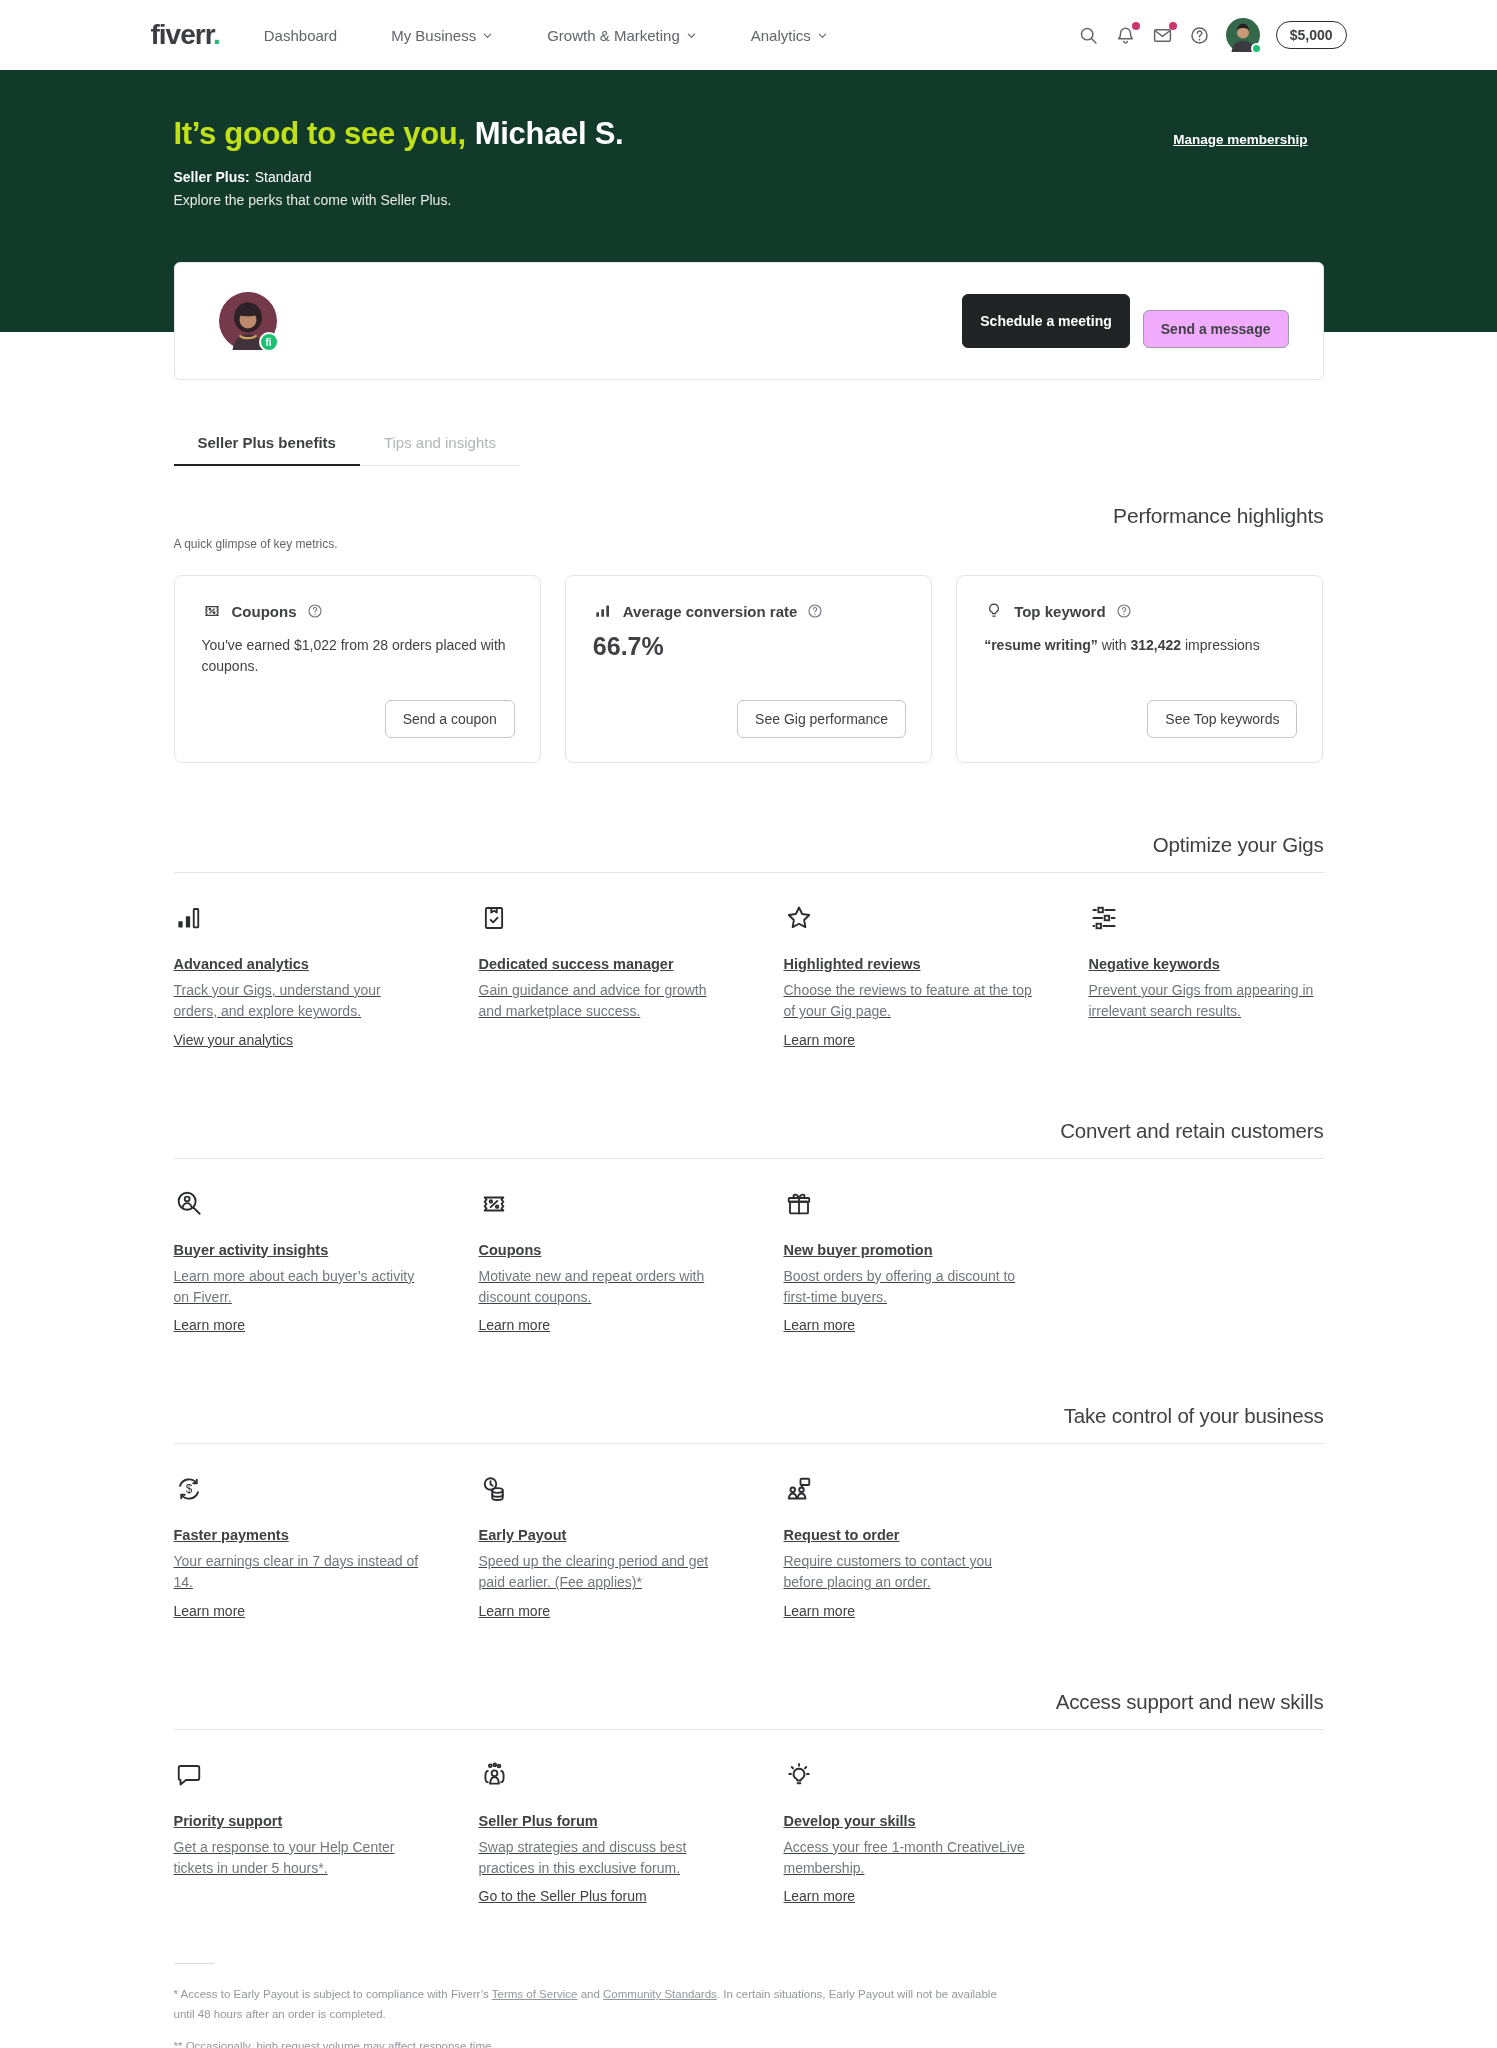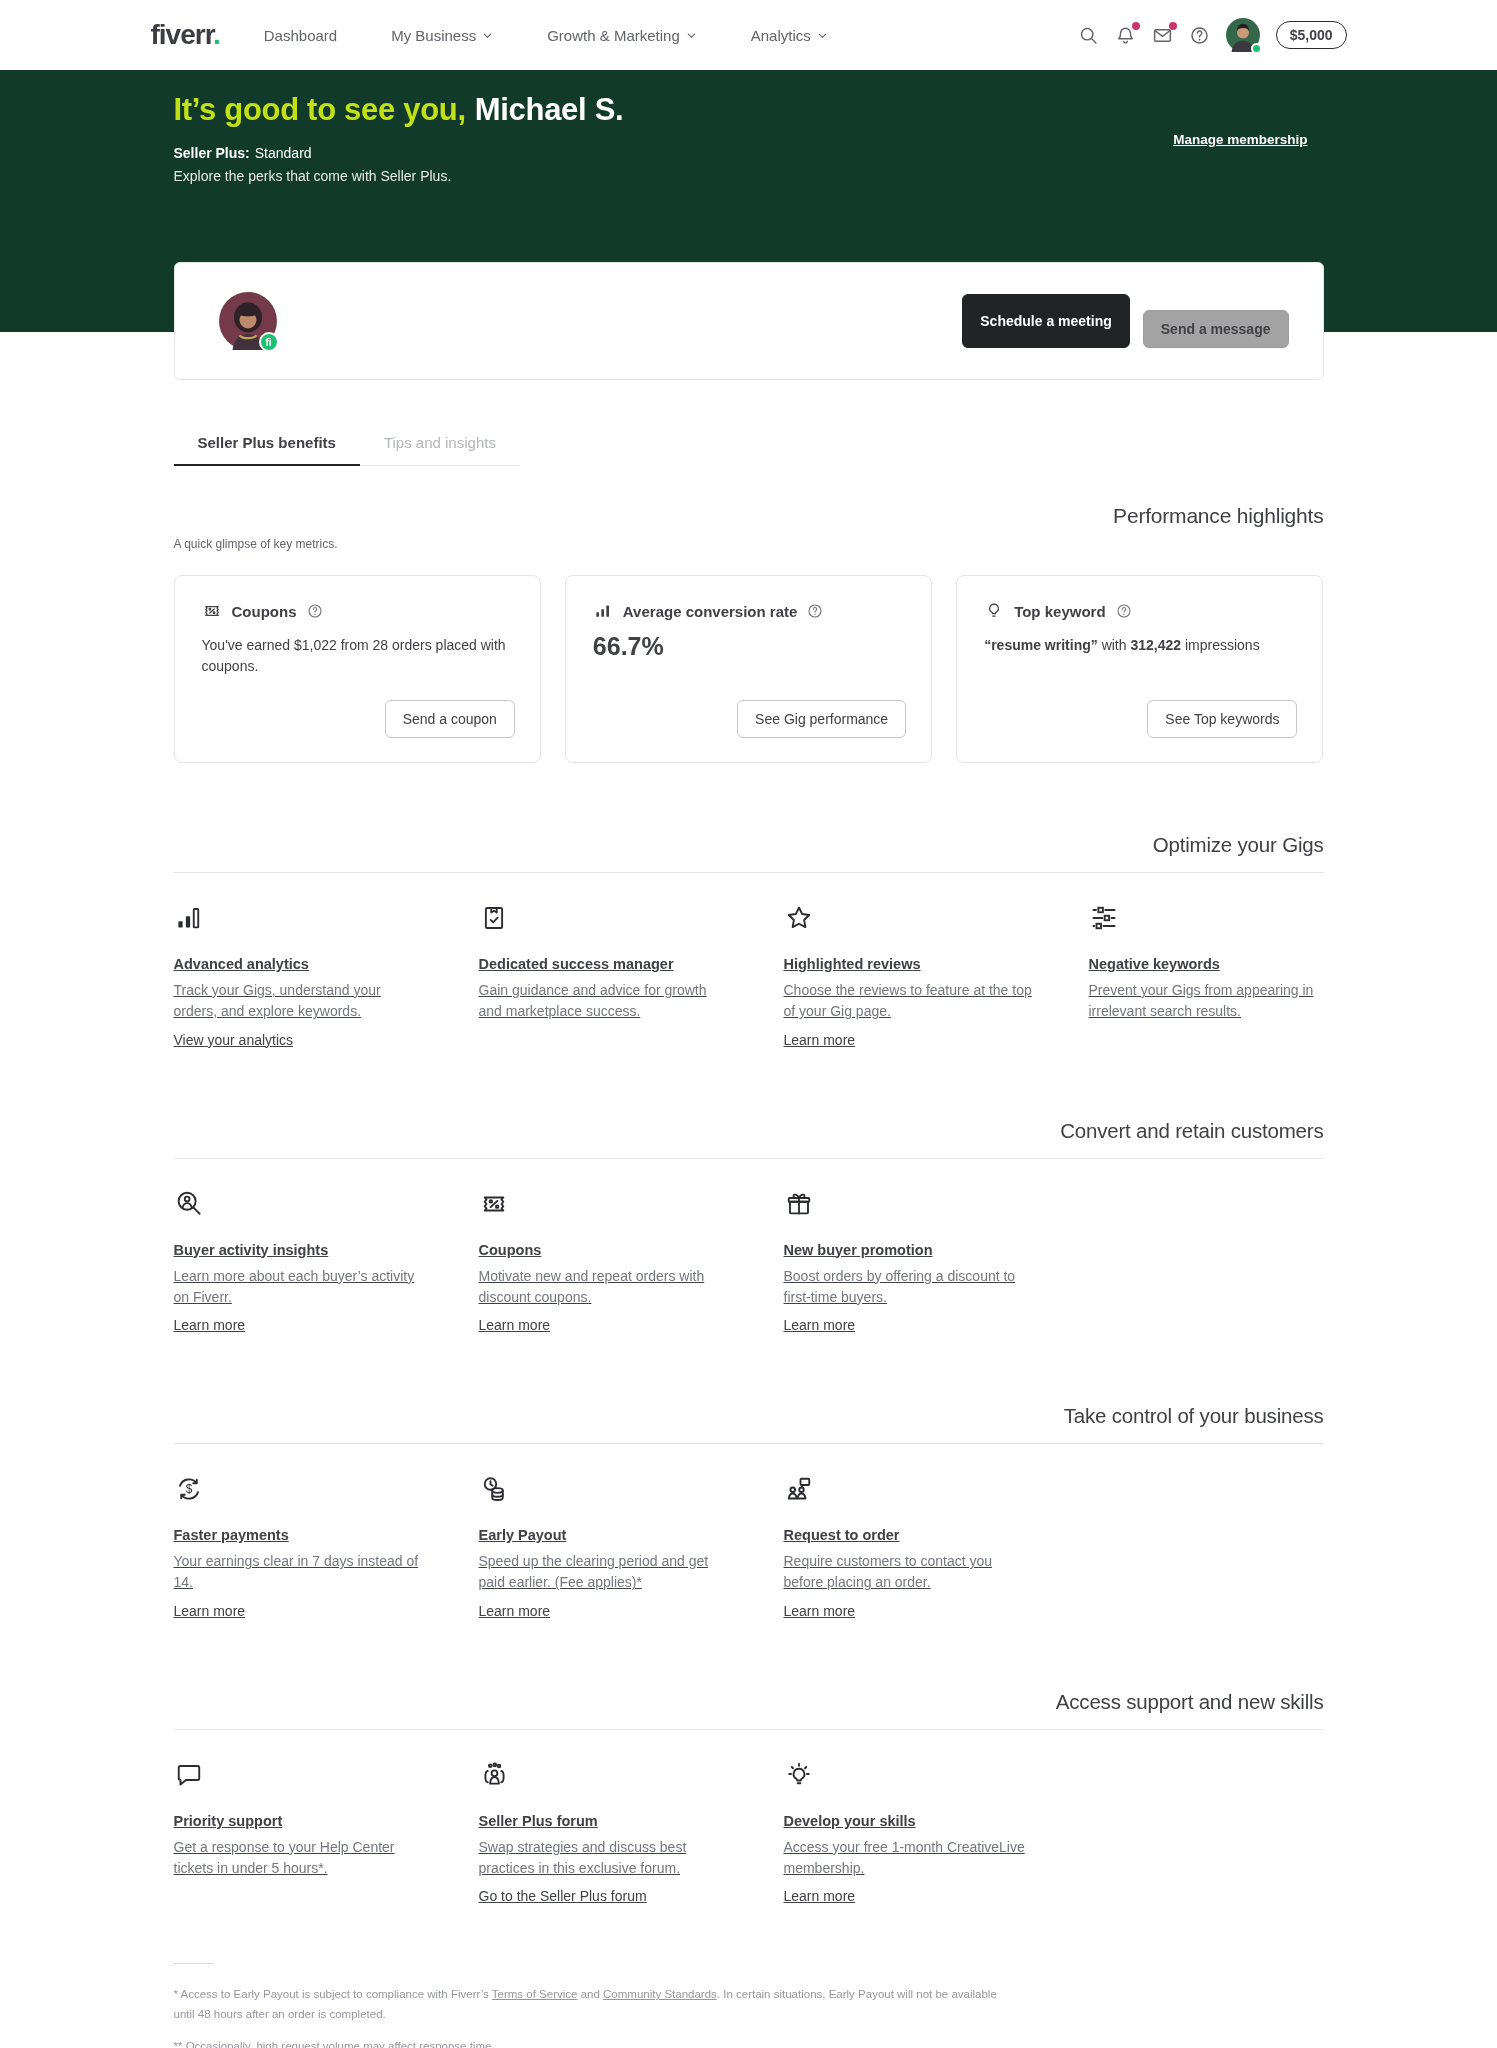--- a/index.html
+++ b/index.html
@@ -27,21 +27,21 @@
   .icon-wrap { position:relative; cursor:pointer; }
   .ndot { position:absolute; top:-3px; right:-4px; width:8px; height:8px; border-radius:50%; background:#c9366e; }
   .nav-avatar { position:relative; width:34px; height:34px; border-radius:50%; cursor:pointer; }
   .nav-avatar .img { width:34px; height:34px; border-radius:50%; overflow:hidden; }
   .status-dot { position:absolute; right:-2px; bottom:-2px; width:11px; height:11px; background:#1dbf73; border:2px solid #fff; border-radius:50%; }
   .balance { border:1.5px solid #2b2c30; border-radius:17px; padding:5px 13px; font-size:14px; font-weight:700; color:#404145; cursor:pointer; }
 
   
   .hero { background:#123a2b; height:262px; color:#fff; }
   .container { width:1150px; margin:0 auto; position:relative; }
-  .hero .container { padding-top:22px; }
+  .hero .container { padding-top:46px; }
   .hero h1 { margin:0; font-size:31px; font-weight:700; letter-spacing:-0.3px; color:#fff; }
   .hero h1 .greet { color:#c1e116; }
   .hero h1 .uname { margin-left:9px; }
   .plan-line { margin-top:17px; font-size:14px; }
   .plan-line b { font-weight:700; margin-right:5px; }
   .hero-sub { margin-top:7px; font-size:14px; color:#e9ebe9; }
   .manage-link { position:absolute; right:16px; top:62px; font-size:13.5px; font-weight:600; color:#fff; text-decoration:underline; }
 
   
   .consult-wrap { position:relative; margin-top:-70px; }
@@ -50,21 +50,21 @@
   .consult-left { display:flex; align-items:center; gap:21px; }
   .c-avatar { position:relative; width:58px; height:58px; }
   .c-avatar .img { width:58px; height:58px; border-radius:50%; overflow:hidden; }
   .fi-badge { position:absolute; right:-2px; bottom:-2px; width:20px; height:20px; border-radius:50%; background:#1dbf73; border:2px solid #fff;
               color:#fff; font-size:10px; font-weight:800; display:flex; align-items:center; justify-content:center; }
   .c-title { font-size:15.5px; font-weight:700; color:#404145; }
   .c-sub { margin-top:6px; font-size:14px; color:#74767e; }
   .consult-actions { display:flex; gap:13px; }
   .btn { border-radius:6px; font-size:14px; font-weight:600; padding:10px 17px; cursor:pointer; font-family:inherit; }
   .btn-dark { background:#222325; color:#fff; border:1px solid #222325; }
-  .btn-light { background:#a3a3a3; color:#404145; border:1px solid #9b9da1;margin-top:16px; }
+  .btn-light { background:#f0abfc; color:#404145; border:1px solid #9b9da1;margin-top:16px; }
 
   
   .tabs-row { margin-top:44px; }
   .tabs { display:inline-flex; border-bottom:1px solid #e4e5e7; }
   .tab { padding:10px 24px 13px; font-size:15px; color:#b3b5b9; cursor:pointer; }
   .tab.active { color:#404145; font-weight:700; border-bottom:2px solid #222325; margin-bottom:-1px; }
 
   
   .perf { margin-top:38px; }
   h2.sec-title { margin:0; font-size:21px; font-weight:400; color:#404145; letter-spacing:-0.2px;text-align:right; }

